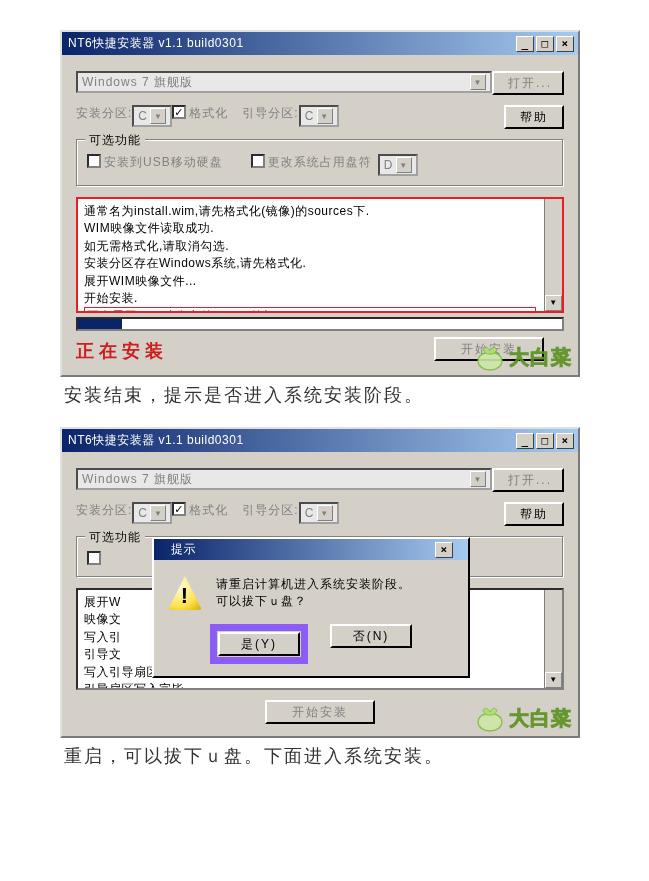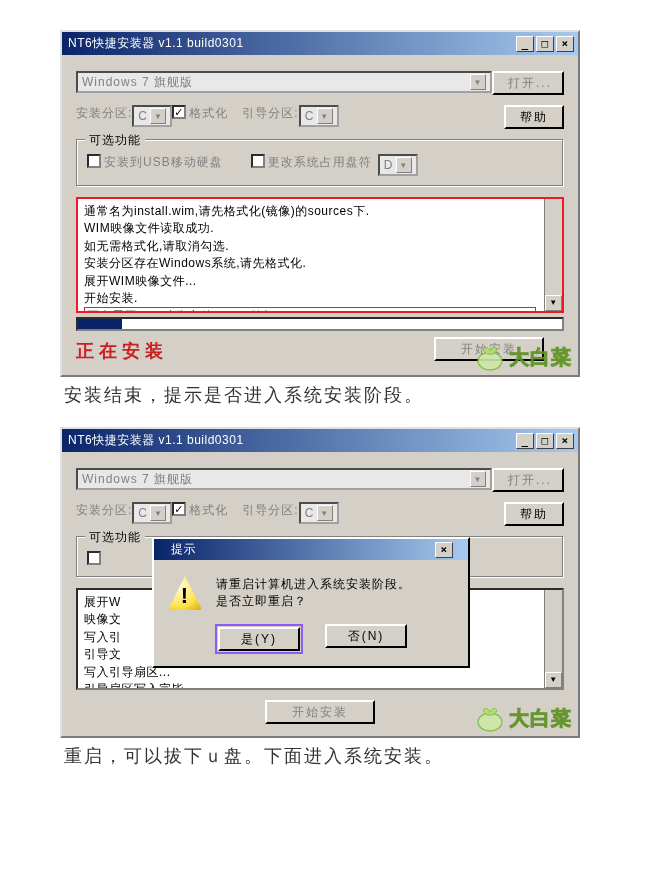--- a/index.html
+++ b/index.html
@@ -227,21 +227,21 @@
     width: 34px; height: 34px;
     background: radial-gradient(circle at 30% 30%, #fffde0, #ffe34d 60%, #d4a800);
     border-radius: 4px;
     clip-path: polygon(50% 0, 100% 100%, 0 100%);
     display:flex;align-items:center;justify-content:center;
     font-weight:bold;font-size:22px;color:#000;
     padding-top: 6px;
   }
   .dialog-btns { display:flex; justify-content:center; gap:22px; }
   .dialog-btns .btn { width: 82px; }
-  .yes-red { border: 2px solid #8b5cf6; padding: 1px; display:inline-block; }
+  .yes-red { border: 7px solid #8b5cf6; padding: 1px; display:inline-block; }
   .yes-red .btn { border-width:2px; }
   .win2 .log-area { height: 102px; }
   .center-btn-row { display:flex; justify-content:center; margin-top: 10px; }
   .center-btn-row .btn { width:110px; color:#808080; }
   .win2 { position: relative; }
 </style>
 </head>
 <body>
 
 <div class="window">
@@ -392,21 +392,21 @@
       <span class="titlebar-text">提示</span>
       <div class="titlebar-btns">
         <div class="titlebar-btn">×</div>
       </div>
     </div>
     <div class="dialog-body">
       <div class="dialog-msg">
         <div class="excl-icon">!</div>
         <div>
           <div>请重启计算机进入系统安装阶段。</div>
-          <div>是否立即重启？</div>
+          <div>可以拔下ｕ盘？</div>
         </div>
       </div>
       <div class="dialog-btns">
         <span class="yes-red">
           <div class="btn">
               <span>是(Y)</span>
             </div>
         </span>
         <div class="btn">
             <span>否(N)</span>

